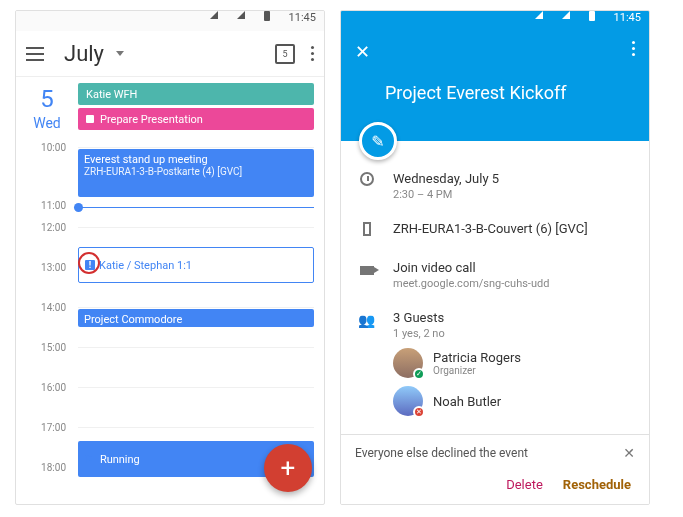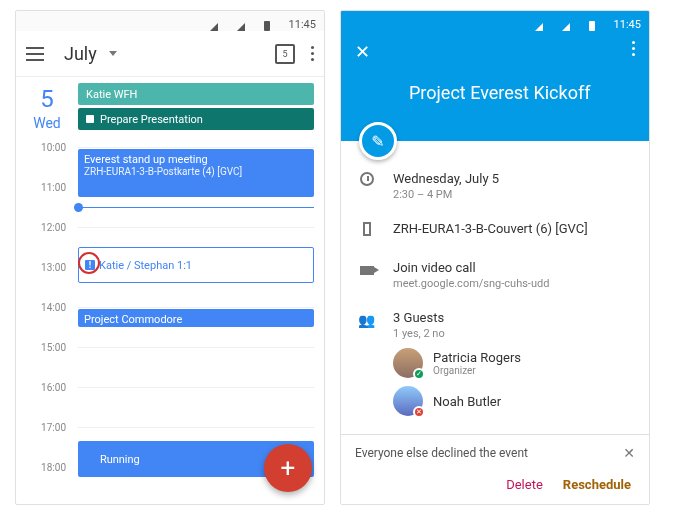--- a/index.html
+++ b/index.html
@@ -1,60 +1,60 @@
 <!DOCTYPE html>
 <html><head>
 <meta charset="utf-8">
 <style>
 * { margin:0; padding:0; box-sizing:border-box; }
 body { font-family:Roboto,'Helvetica Neue',Arial,sans-serif; background:#fff; width:683px; height:517px; position:relative; overflow:hidden; }
 .screens { display:flex; gap:15px; padding:10px 15px; }
 .phone { width:310px; height:495px; background:#fff; border:1px solid #e0e0e0; border-radius:2px; position:relative; overflow:hidden; }
-.statusbar { height:20px; display:flex; justify-content:flex-end; align-items:flex-end; padding:0 8px; font-size:11px; gap:19px; }
+.statusbar { height:20px; display:flex; justify-content:flex-end; align-items:flex-start; padding:0 8px; font-size:11px; gap:19px; }
 .statusbar.light { background:#fafafa; color:#555; }
 .statusbar.dark { background:#039be5; color:#fff; }
 .sb-icon { display:inline-block; }
 .tri { width:0; height:0; border-left:8px solid transparent; border-bottom:8px solid currentColor; }
 .batt { width:6px; height:10px; background:currentColor; border-radius:1px; }
 
 .cal-header { height:46px; display:flex; align-items:center; padding:0 10px; border-bottom:1px solid #eee; }
 .hamburger { width:18px; height:14px; display:flex; flex-direction:column; justify-content:space-between; }
 .hamburger span { height:2px; background:#555; }
-.month { font-size:18px; color:#333; margin-left:20px; display:flex; align-items:center; gap:12px; }
+.month { font-size:22px; color:#333; margin-left:20px; display:flex; align-items:center; gap:12px; }
 .dropdown-arrow { width:0; height:0; border-left:4px solid transparent; border-right:4px solid transparent; border-top:5px solid #777; }
 .cal-icon { margin-left:auto; width:20px; height:20px; border:2px solid #555; border-radius:2px; position:relative; display:flex; align-items:center; justify-content:center; font-size:9px; color:#555; }
 .more-v { margin-left:16px; display:flex; flex-direction:column; gap:3px; align-items:center; }
 .more-v span { width:3px; height:3px; background:#555; border-radius:50%; }
 .day-row { display:flex; padding:6px 0 0 0; }
 .day-col { width:62px; text-align:center; padding-top:2px; }
 .day-num { font-size:24px; color:#4285f4; }
 .day-name { font-size:14px; color:#4285f4; margin-top:2px; }
 .allday { flex:1; padding-right:10px; }
 .chip { height:22px; border-radius:2px; color:#fff; font-size:11px; display:flex; align-items:center; padding:0 8px; margin-bottom:3px; gap:6px; }
 .chip.teal { background:#4db6ac; }
-.chip.blue { background:#0f766e; }
+.chip.blue { background:#ec4899; }
 .timeline { position:relative; height:360px; margin-top:4px; }
 .times { position:absolute; left:0; top:0; width:62px; }
 .timelbl { position:absolute; right:12px; font-size:10px; color:#888; transform:translateY(-50%); }
 .events-col { position:absolute; left:62px; right:10px; top:0; bottom:0; }
 .hour-line { position:absolute; left:0; right:0; border-top:1px solid #f0f0f0; }
 .ev { position:absolute; left:0; right:0; border-radius:2px; font-size:11px; color:#fff; padding:4px 6px; overflow:hidden; }
 .ev.solid { background:#4285f4; }
 .ev.outline { background:#fff; border:1px solid #4285f4; color:#4285f4; display:flex; align-items:center; gap:4px; }
 .now-dot { position:absolute; left:-4px; width:9px; height:9px; background:#4285f4; border-radius:50%; }
 .now-line { position:absolute; left:0; right:0; border-top:1px solid #4285f4; }
 .circle-mark { position:absolute; width:22px; height:22px; border:2px solid #d32f2f; border-radius:50%; }
 .fab { position:absolute; right:12px; bottom:12px; width:48px; height:48px; background:#d23f31; border-radius:50%; display:flex; align-items:center; justify-content:center; color:#fff; font-size:26px; box-shadow:0 3px 6px rgba(0,0,0,0.3); }
 .sq { width:8px; height:8px; background:#fff; border-radius:1px; }
 
 .ev-header { background:#039be5; color:#fff; height:110px; position:relative; }
 .ev-top { display:flex; justify-content:space-between; padding:10px 14px; }
 .close-x { font-size:18px; }
 .more-v2 span { background:#fff; }
-.ev-title { font-size:18px; padding:10px 0 0 68px; }
+.ev-title { font-size:18px; padding:10px 0 0 44px; }
 .edit-fab { position:absolute; left:18px; bottom:-19px; width:38px; height:38px; background:#039be5; border:3px solid #fff; border-radius:50%; display:flex; align-items:center; justify-content:center; box-shadow:0 2px 4px rgba(0,0,0,0.3); }
 .pencil { color:#fff; font-size:16px; }
 .detail-list { padding:30px 16px 0 16px; }
 .detail-row { display:flex; gap:16px; margin-bottom:20px; }
 .d-icon { width:20px; color:#757575; font-size:16px; flex-shrink:0; text-align:center; }
 .d-body { flex:1; font-size:13px; color:#333; }
 .d-sub { font-size:11px; color:#888; margin-top:2px; }
 .guest { display:flex; align-items:center; gap:10px; margin:8px 0 0 36px; }
 .avatar { width:30px; height:30px; border-radius:50%; position:relative; }
 .av1 { background:linear-gradient(#c8a078,#8d6e63); }
@@ -119,21 +119,21 @@
           </div>
         <div class="chip blue">
           <span class="sq"></span>
           <span>Prepare Presentation</span>
         </div>
       </div>
     </div>
     <div class="timeline">
       <div class="times">
         <div class="timelbl" style="top:10px">10:00</div>
-        <div class="timelbl" style="top:50px">11:00</div>
+        <div class="timelbl" style="top:68px">11:00</div>
         <div class="timelbl" style="top:90px">12:00</div>
         <div class="timelbl" style="top:130px">13:00</div>
         <div class="timelbl" style="top:170px">14:00</div>
         <div class="timelbl" style="top:210px">15:00</div>
         <div class="timelbl" style="top:250px">16:00</div>
         <div class="timelbl" style="top:290px">17:00</div>
         <div class="timelbl" style="top:330px">18:00</div>
       </div>
       <div class="events-col">
         <div class="hour-line" style="top:10px"></div>

